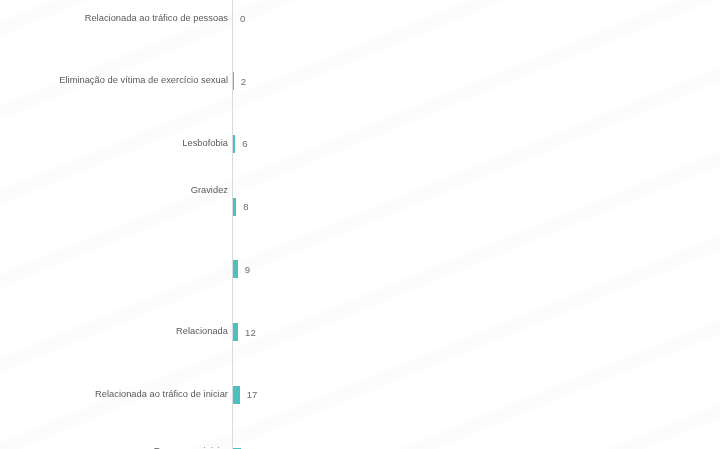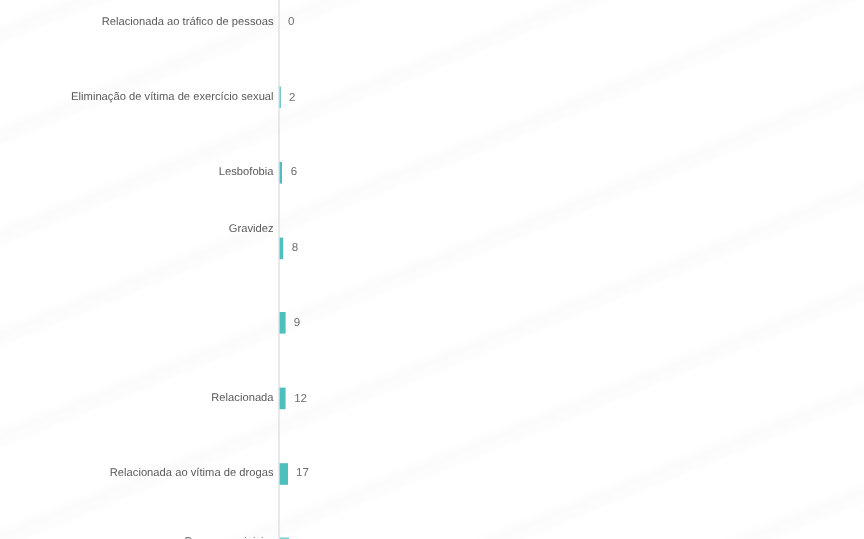--- a/index.html
+++ b/index.html
@@ -125,21 +125,21 @@
       <div class="row" style="top: 126.9px;">
         <div class="bar" style="top: 133.4px; width: 4.72694px; height: 18px;"></div>
         <div class="val-label" style="left: 244.727px; top: 136.9px;">9</div>
       </div>
       <div class="row" style="top: 158.25px;">
         <div class="cat-label" style="top: 167.85px; position: absolute;">Relacionada</div>
         <div class="bar" style="top: 164.75px; width: 5.12085px; height: 18px;"></div>
         <div class="val-label" style="left: 245.121px; top: 168.25px;">12</div>
       </div>
       <div class="row" style="top: 189.6px;">
-        <div class="cat-label" style="top: 199.2px; position: absolute;">Relacionada ao vítima de drogas</div>
+        <div class="cat-label" style="top: 199.2px; position: absolute;">Relacionada ao tráfico de iniciar</div>
         <div class="bar" style="top: 196.1px; width: 6.69649px; height: 18px;"></div>
         <div class="val-label" style="left: 246.696px; top: 199.6px;">17</div>
       </div>
       <div class="row" style="top: 220.95px;">
         <div class="cat-label" style="top: 225.05px; position: absolute;">Recusa em iniciar
 um relacionamento</div>
         <div class="bar" style="top: 227.45px; width: 7.87823px; height: 18px;"></div>
       </div>
       <div class="row" style="top: 252.3px;"></div>
       <div class="row" style="top: 283.65px;"></div>

